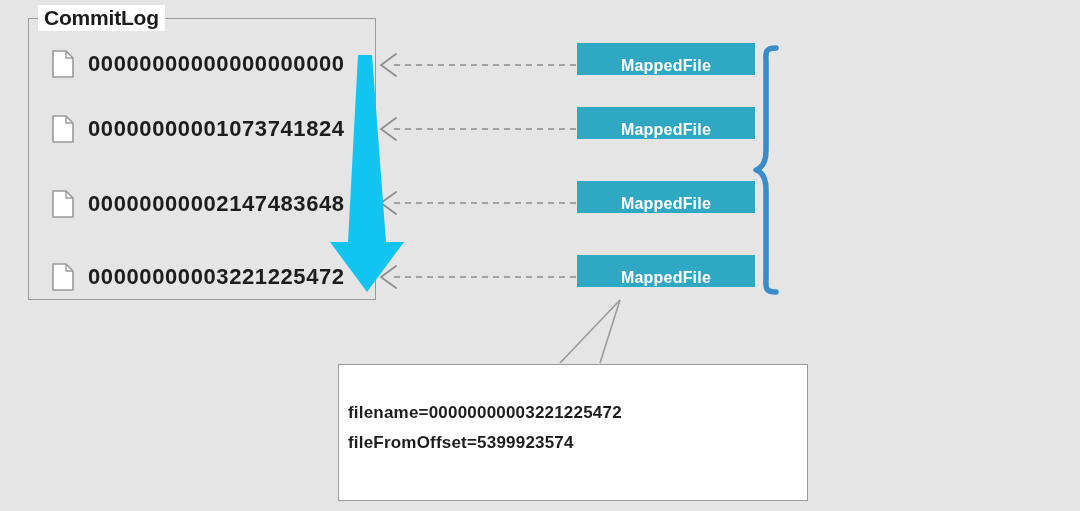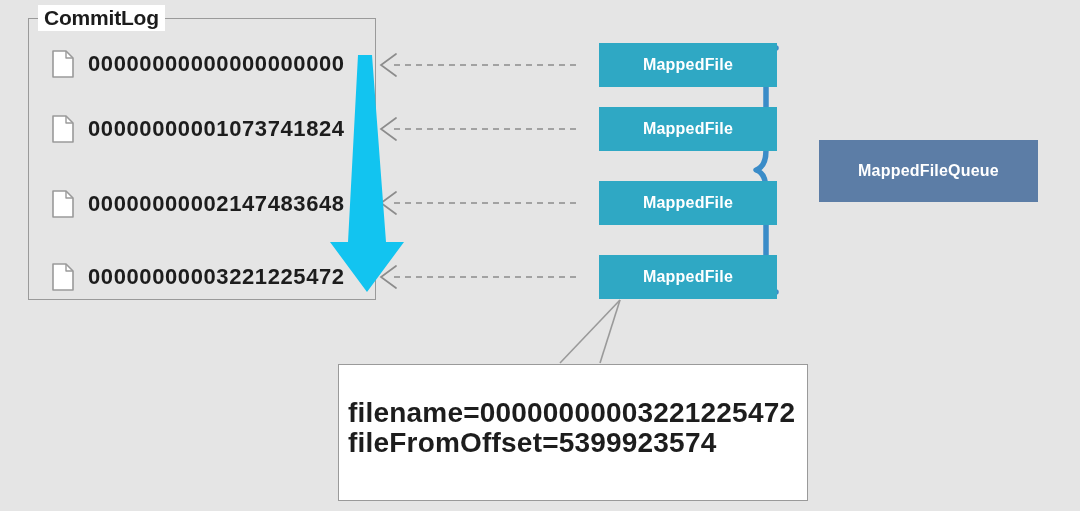--- a/index.html
+++ b/index.html
@@ -60,26 +60,26 @@
     font-size: 22px;
     font-weight: 600;
     color: #1d1d1d;
     letter-spacing: 0.6px;
     line-height: 26px;
   }
 
   
   .mappedfile-box {
     position: absolute;
-    left: 599px;
+    left: 577px;
     width: 178px;
-    height: 44px;
+    height: 32px;
     background: #2FA8C4;
     display: flex;
-    align-items: center;
+    align-items: flex-end;
     justify-content: center;
     box-sizing: border-box;
   }
   .mappedfile-box span {
     color: #ffffff;
     font-size: 16px;
     font-weight: 700;
     letter-spacing: 0.2px;
   }
 
@@ -124,21 +124,21 @@
     width: 470px;
     height: 137px;
     border: 1.5px solid #9a9a9a;
     box-sizing: border-box;
     background: #ffffff;
   }
   .detail-text {
     position: absolute;
     left: 348px;
     top: 398px;
-    font-size: 28px;
+    font-size: 17px;
     font-weight: 600;
     color: #1d1d1d;
     line-height: 30px;
     letter-spacing: 0.2px;
     white-space: nowrap;
   }
   .detail-text div { white-space: nowrap; }
 
   
   .overlay {
@@ -231,23 +231,20 @@
   <div class="mappedfile-box" style="top:107px;">
     <span>MappedFile</span>
   </div>
   <div class="mappedfile-box" style="top:181px;">
     <span>MappedFile</span>
   </div>
   <div class="mappedfile-box" style="top:255px;">
     <span>MappedFile</span>
   </div>
 
-  <div class="queue-box">
-    <span>MappedFileQueue</span>
-  </div>
 
   <div class="detail-box"></div>
   <div class="detail-text">
     <div>filename=00000000003221225472</div>
     <div>fileFromOffset=5399923574</div>
   </div>
 
 </div>
 
 </body></html>

